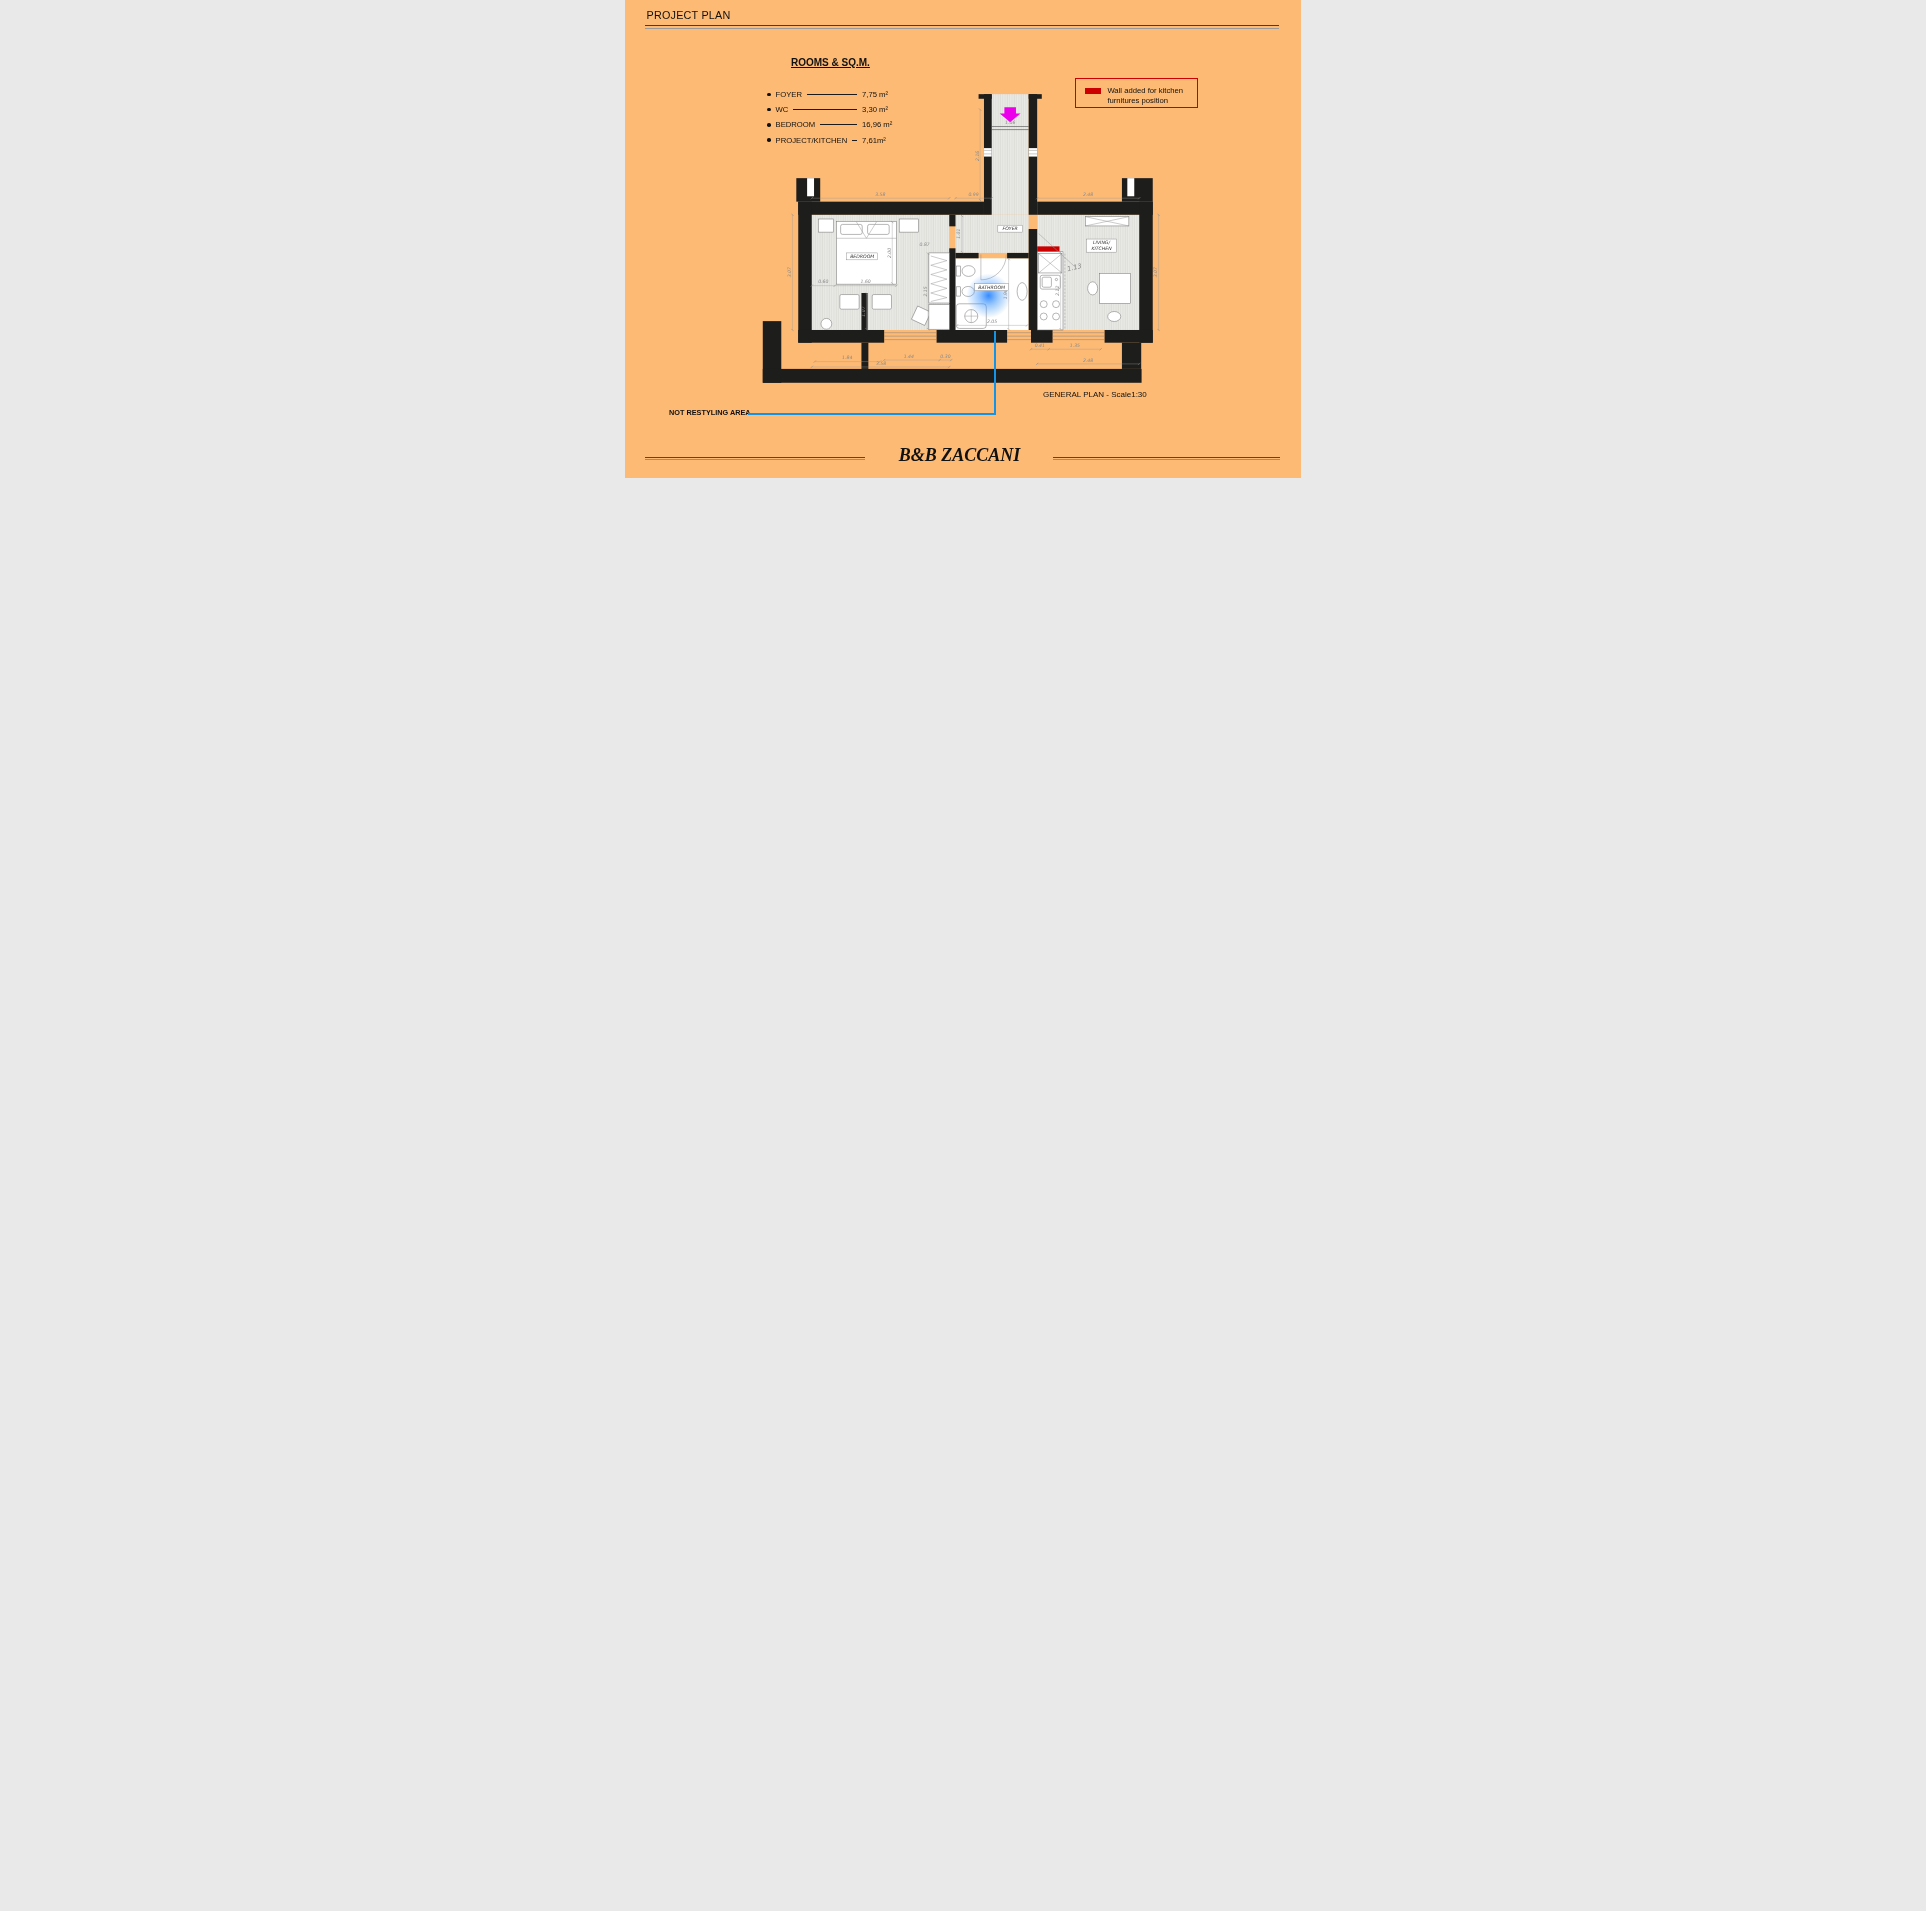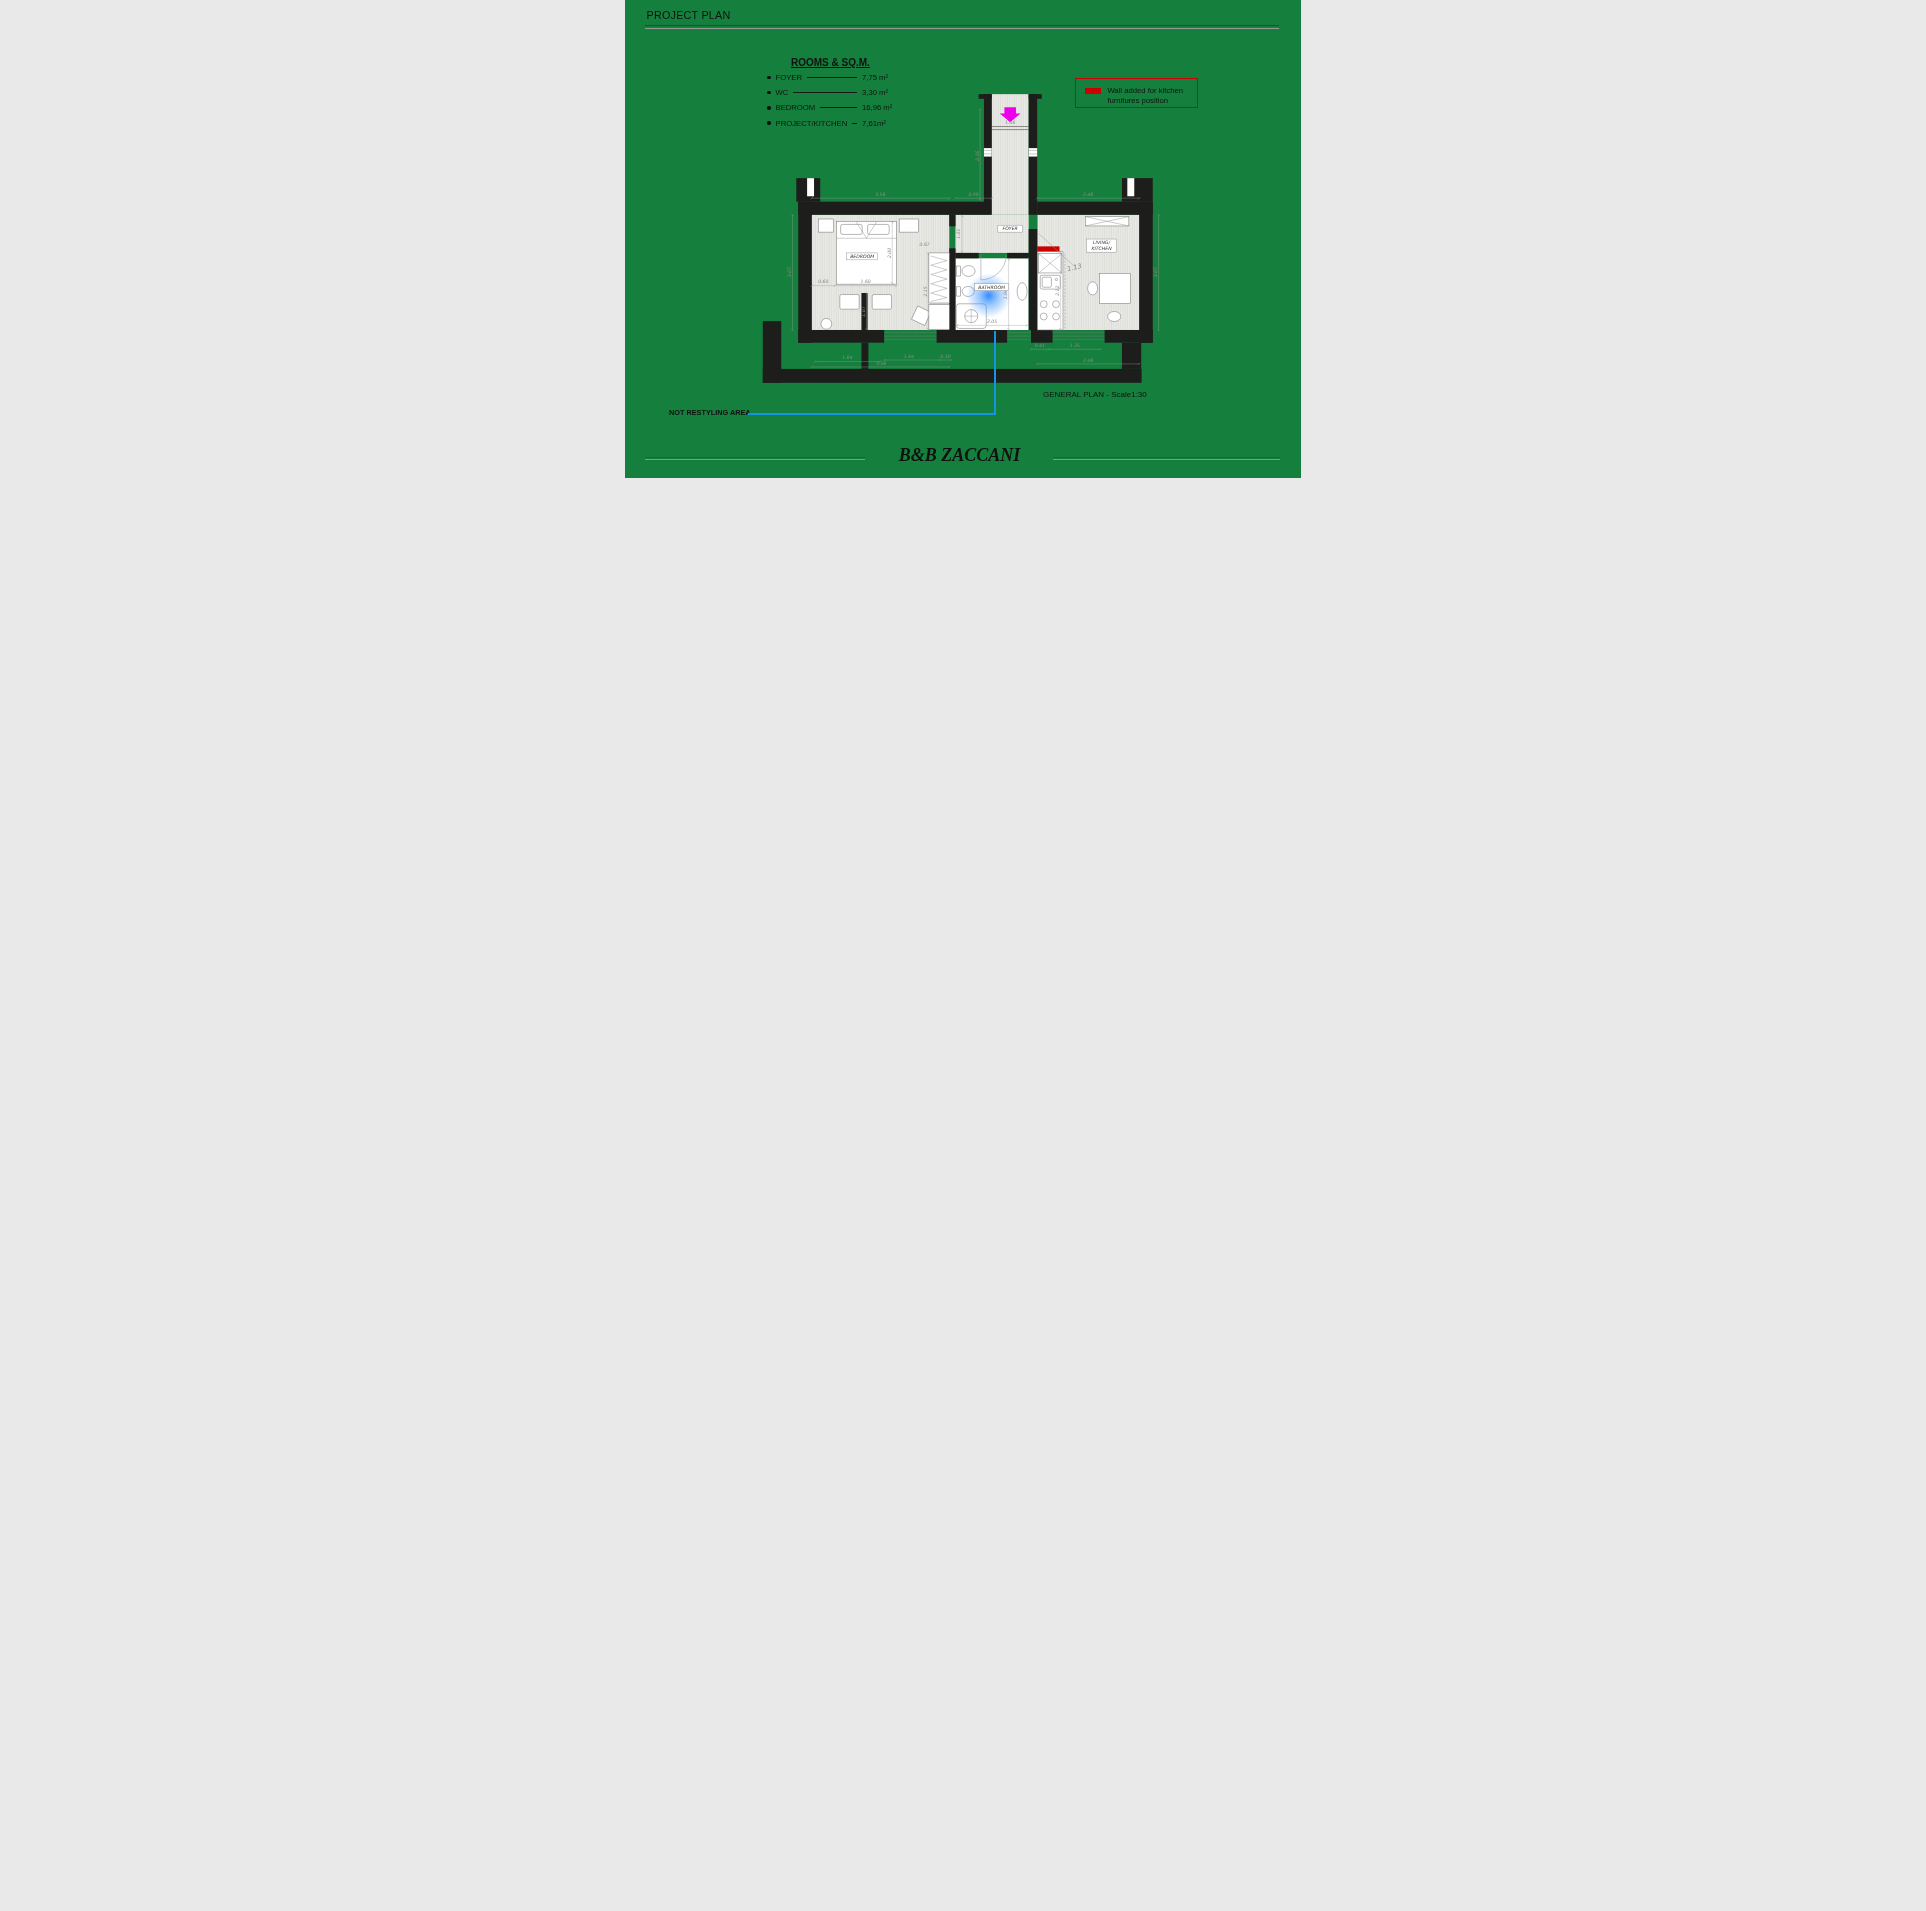--- a/index.html
+++ b/index.html
@@ -1,26 +1,26 @@
 <!DOCTYPE html>
 <html style="font-size:6.2px"><head>
 <meta charset="utf-8">
 <style>
   html,body{margin:0;padding:0;background:#e9e9e9;}
-  .page{position:relative;width:676px;height:478px;background:#15803d;margin:0 auto;
+  .page{position:relative;width:676px;height:478px;background:#fdba74;margin:0 auto;
         font-family:"Liberation Sans",sans-serif;color:#111;overflow:hidden;}
 
   
   .page-title{position:absolute;left:21.6px;top:8.5px;font-size:10.8px;letter-spacing:0.2px;}
   .header-rule{position:absolute;left:20.4px;top:25.4px;width:634px;height:1.2px;
                border-top:1.5px solid #3f3f3f;border-bottom:0.8px solid #9a9a9a;}
 
   
   .legend{position:absolute;left:142px;top:57px;width:135px;}
-  .legend-title{font-size:10px;font-weight:bold;text-decoration:underline;margin:0 0 5px 24px;}
+  .legend-title{font-size:10px;font-weight:bold;text-decoration:underline;margin:0 0 22px 24px;}
   .legend-item{display:flex;align-items:center;font-size:7.7px;margin-bottom:6.2px;}
   .bullet{width:3.5px;height:3.5px;border-radius:50%;background:#111;margin-right:5px;flex:0 0 auto;}
   .l-label{white-space:nowrap;}
   .leader{flex:1;height:0;border-bottom:0.8px solid #1a1a1a;margin:0 4.6px;}
   .l-value{width:40px;white-space:nowrap;}
 
   
   .wall-note{position:absolute;left:450px;top:78px;width:123px;height:30px;border:1.2px solid #cc0000;
              box-sizing:border-box;display:flex;gap:6.2px;padding:7px 5.4px 0 9.2px;font-size:7.7px;line-height:10px;}
   .swatch{width:16px;height:6.5px;background:#cc0000;margin-top:1.5px;flex:0 0 auto;}

